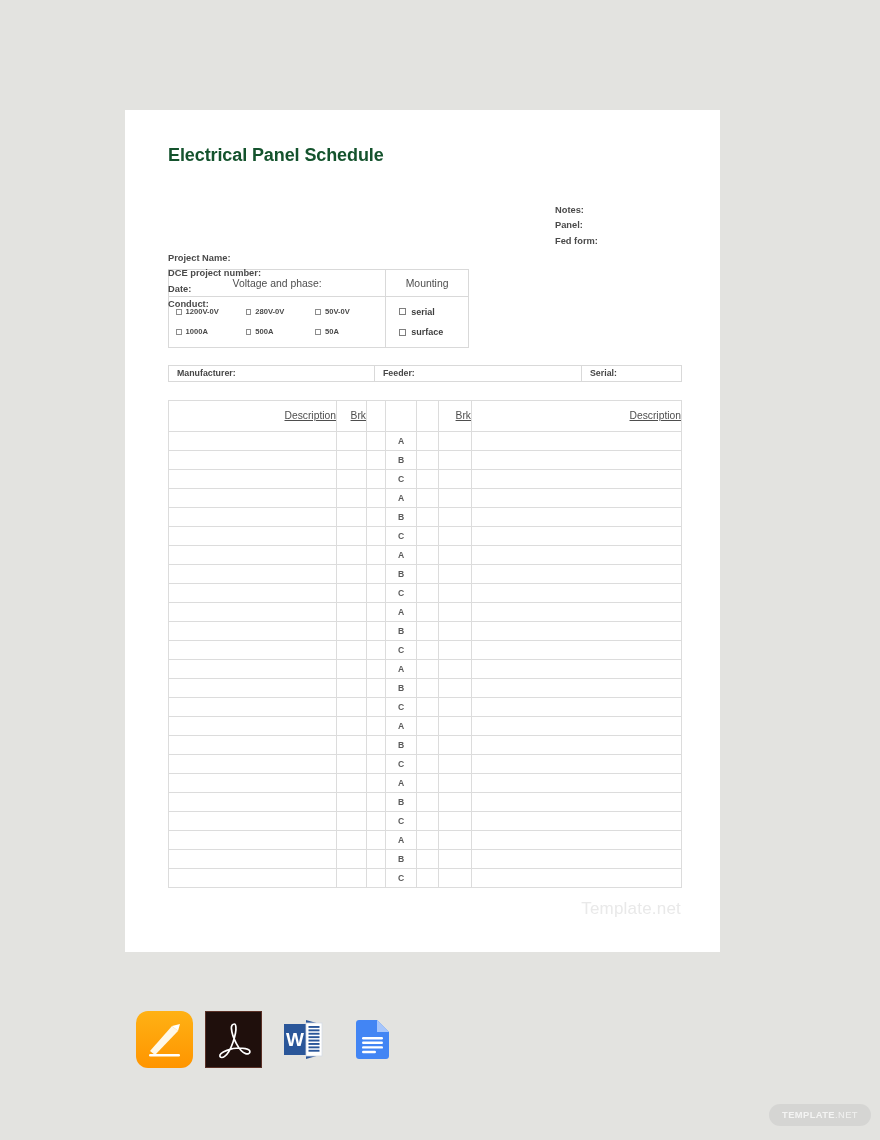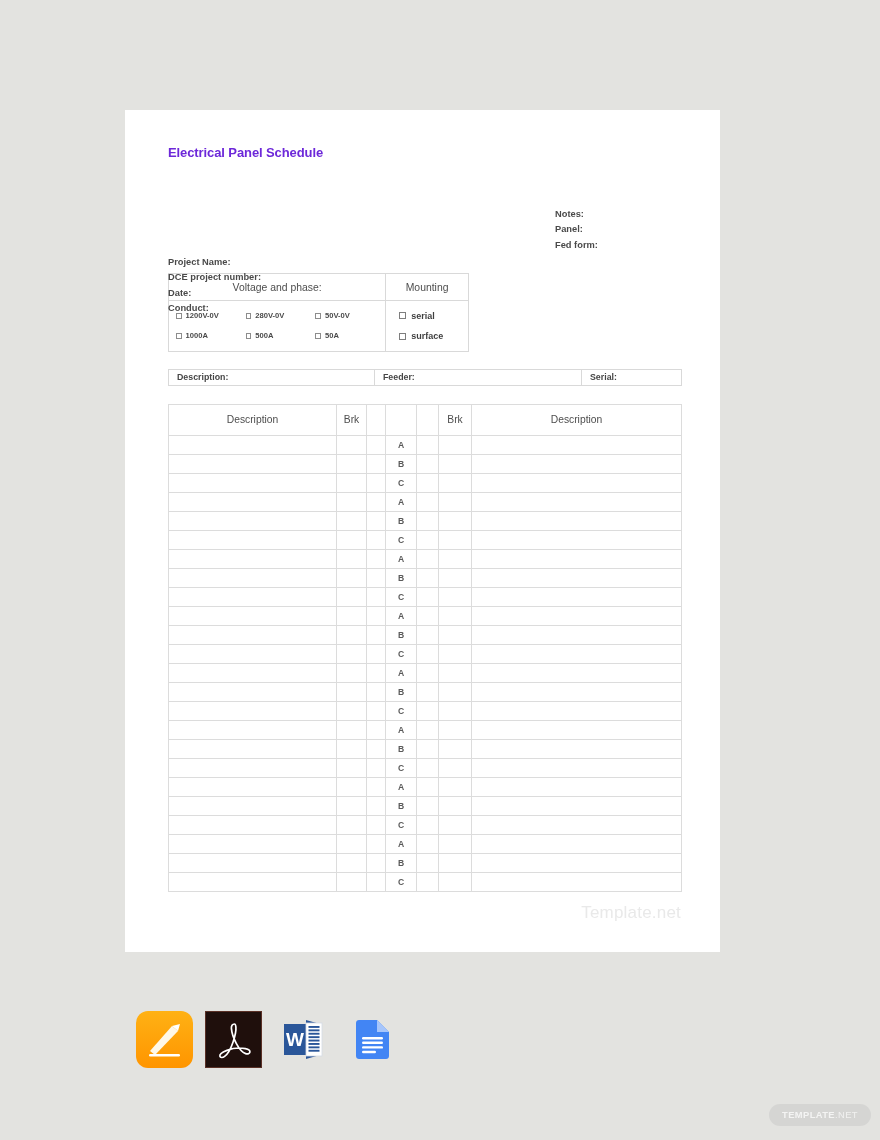--- a/index.html
+++ b/index.html
@@ -15,24 +15,24 @@
     position: absolute;
     left: 125px; top: 110px;
     width: 595px; height: 842px;
     background: #ffffff;
   }
 
   .sheet-inner { position: absolute; left: 43px; top: 35px; width: 513px; }
 
   
   .title {
-    font-size: 13px;
-    color: #6d28d9;
+    font-size: 18px;
+    color: #14532d;
     letter-spacing: -0.1px;
-    margin-bottom: 47px;
+    margin-bottom: 37px;
     white-space: nowrap;
   }
   .title .t-strong { font-weight: 700; }
   .title .t-light  { font-weight: 600; }
 
   
   .meta { position: relative; height: 62px; }
   .meta-col { position: absolute; top: 0; }
   .meta-col.left  { left: 0; margin-top: 48px; }
   .meta-col.right { left: 387px; }
@@ -108,25 +108,26 @@
     padding-left: 8px;
     vertical-align: middle;
     white-space: nowrap;
   }
 
   
   .sched-table { width: 513px; margin-top: 18px; table-layout: fixed; }
   .sched-table td { border: 1px solid #dcdcdc; }
   .sched-table thead td {
     height: 31px;
-    text-align: center;
+    text-align: right;
     vertical-align: middle;
     font-size: 10.3px;
     color: #4e4e4e;
     white-space: nowrap;
+    text-decoration: underline;
   }
   .sched-table tbody td {
     height: 19px;
     vertical-align: middle;
   }
   .phase-cell {
     text-align: center;
     font-size: 8.6px;
     font-weight: 700;
     color: #5a5a5a;
@@ -246,21 +247,21 @@
             </label>
           </div>
         </td>
       </tr>
     </tbody>
       </table>
 
     <table class="mfr-table">
       <tbody>
           <tr>
-        <td style="width:206px">Description:</td>
+        <td style="width:206px">Manufacturer:</td>
         <td style="width:207px">Feeder:</td>
         <td style="width:100px">Serial:</td>
       </tr>
     </tbody>
       </table>
 
     <table class="sched-table">
       <thead>
         <tr>
           <td style="width:168px">Description</td>

